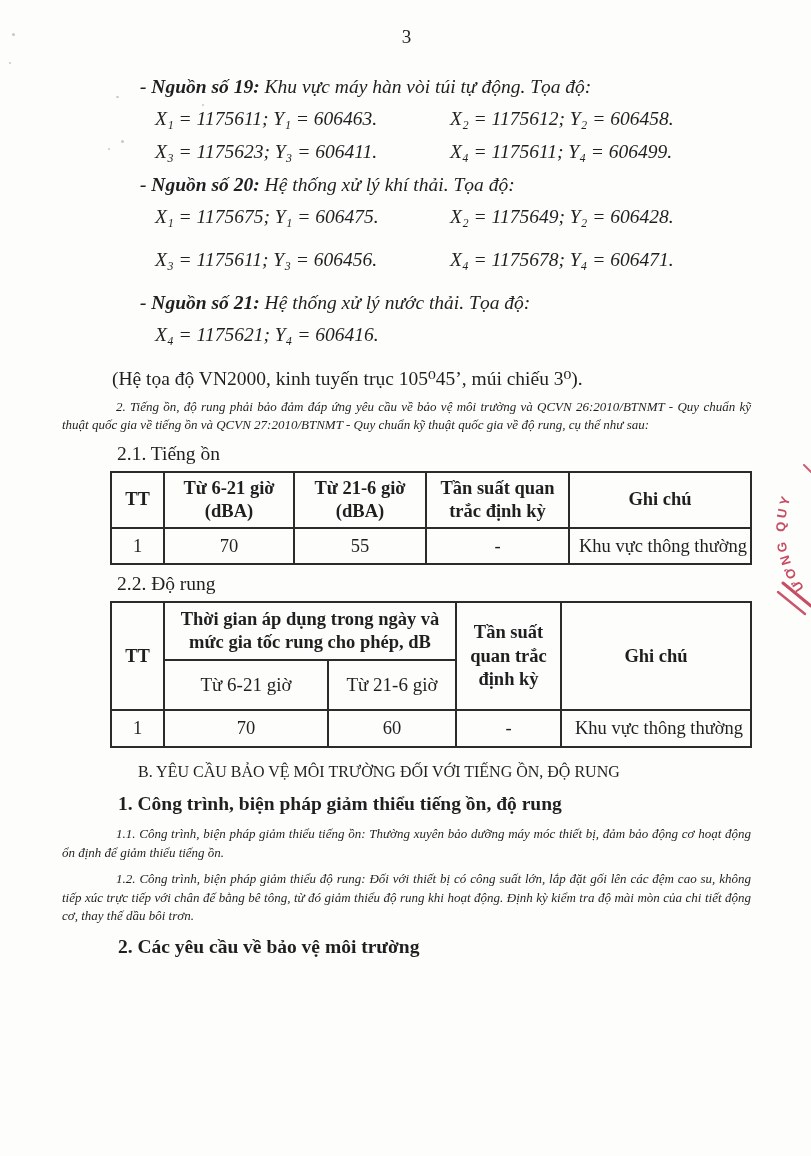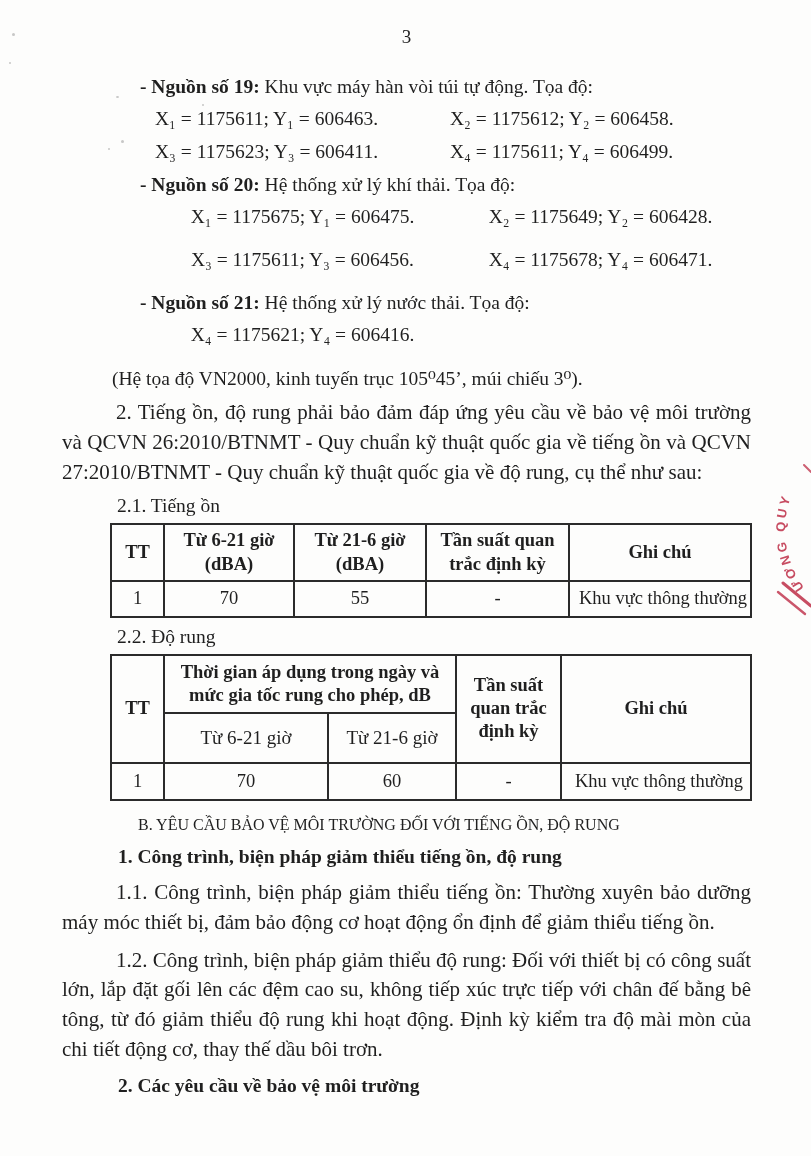--- a/index.html
+++ b/index.html
@@ -30,34 +30,35 @@
   .coord-grid {
     padding-left: 93px;
     font-size: 19.5px;
   }
   .coord-row {
     display: grid;
     grid-template-columns: 295px auto;
     margin-bottom: 11px;
   }
   .coord-row.wide { margin-bottom: 20px; }
-  .src-block { margin-bottom: 10px; }
-  .src-block.loose .coord-row { margin-bottom: 21px; text-align: center; }
+  .src-block { margin-bottom: 10px; font-style: italic; }
+  .src-block.loose .coord-row { margin-bottom: 21px; }
   .datum-note {
     font-size: 19.5px;
     margin-left: 50px;
     margin-top: 2px;
     margin-bottom: 8px;
   }
   .body-para {
-    font-size: 21px;
+    font-size: 13px;
     line-height: 1.42;
     text-align: justify;
     text-indent: 54px;
     margin-bottom: 8px;
+    font-style: italic;
   }
   .sub-title {
     font-size: 19.5px;
     margin-left: 55px;
     margin-top: 8px;
     margin-bottom: 6px;
   }
   
   table {
     border-collapse: collapse;

